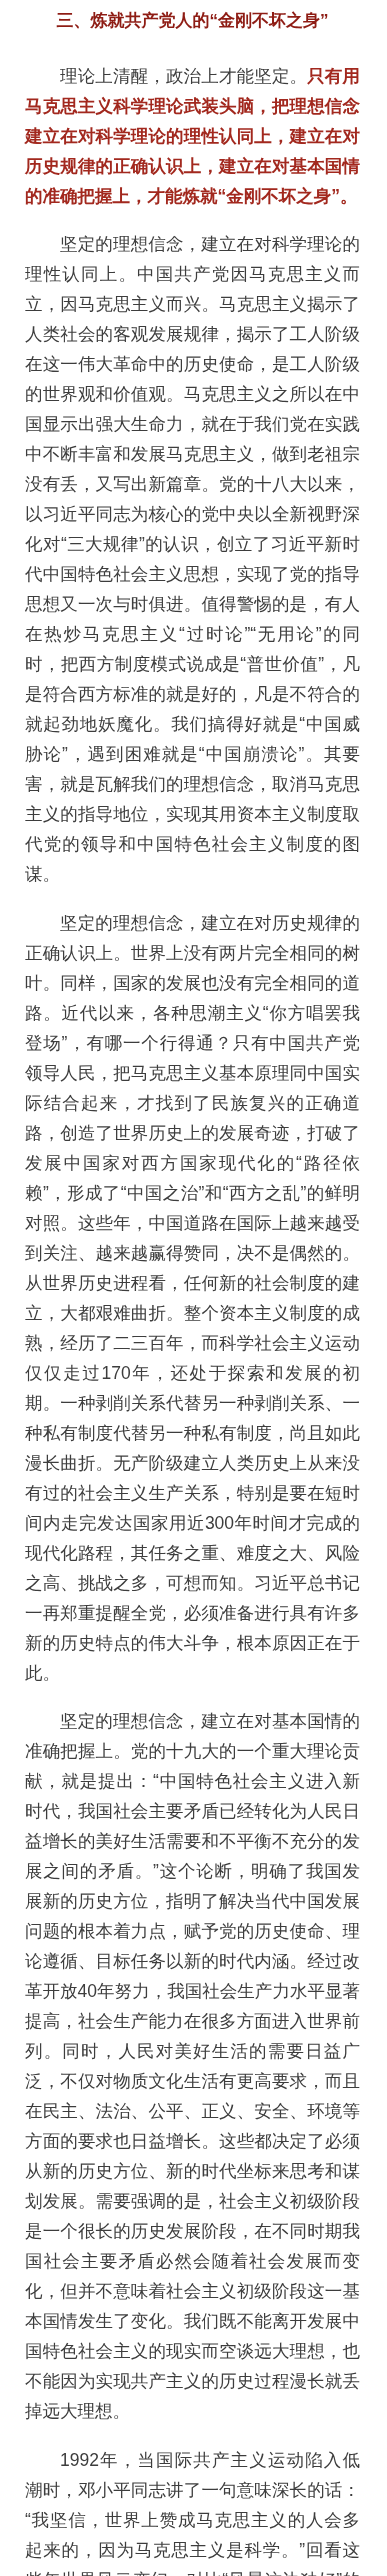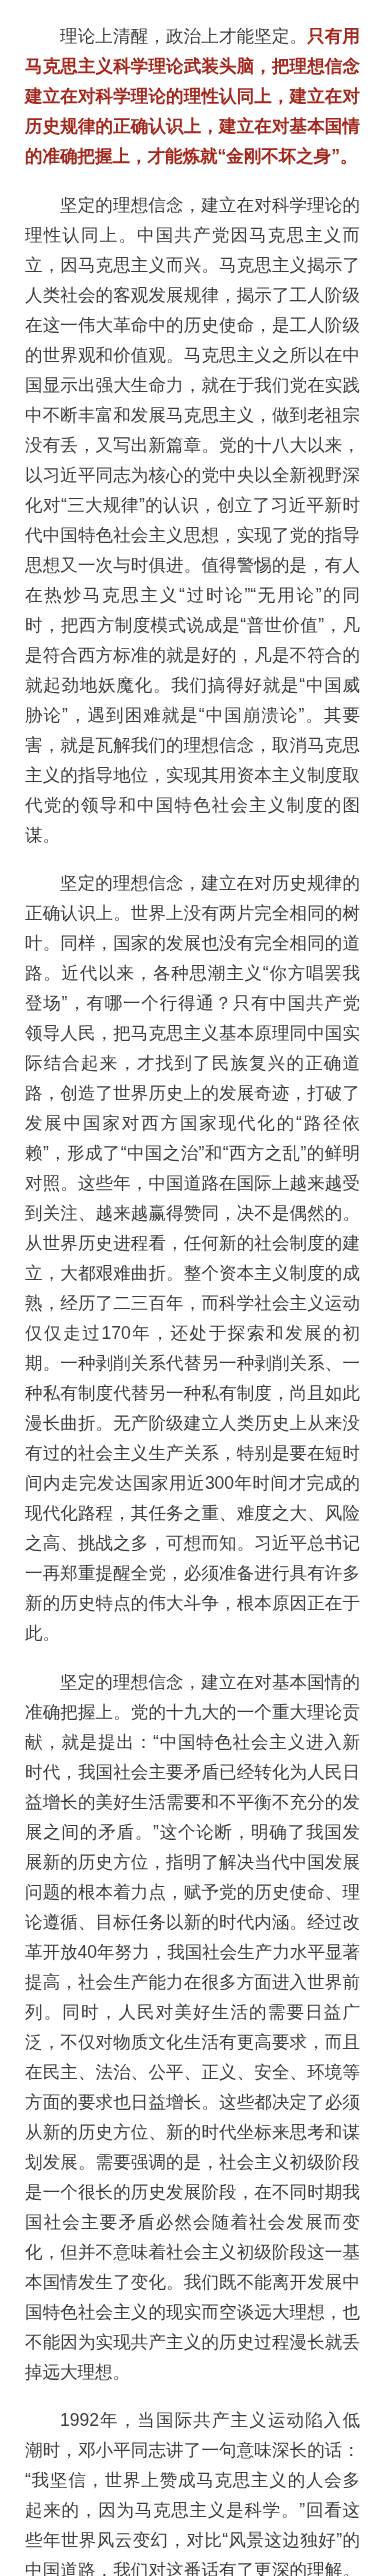--- a/index.html
+++ b/index.html
@@ -39,20 +39,21 @@
   }
   .article-body .para:first-child { margin-top: 12px; }
   .seg-normal { font-weight: normal; }
   .seg-bold { font-weight: normal; }
   .seg-red-bold { font-weight: bold; color: var(--accent-red); }
 </style>
 </head>
 <body>
 
 <div class="article">
+  <h1 class="title">三、炼就共产党人的“金刚不坏之身”</h1>
   <div class="article-body">
       <p class="para"><span class="seg-normal">理论上清醒，政治上才能坚定。</span><span class="seg-red-bold">只有用马克思主义科学理论武装头脑，把理想信念建立在对科学理论的理性认同上，建立在对历史规律的正确认识上，建立在对基本国情的准确把握上，才能炼就“金刚不坏之身”。</span></p>
       <p class="para"><span class="seg-bold">坚定的理想信念，建立在对科学理论的理性认同上。</span><span class="seg-normal">中国共产党因马克思主义而立，因马克思主义而兴。马克思主义揭示了人类社会的客观发展规律，揭示了工人阶级在这一伟大革命中的历史使命，是工人阶级的世界观和价值观。马克思主义之所以在中国显示出强大生命力，就在于我们党在实践中不断丰富和发展马克思主义，做到老祖宗没有丢，又写出新篇章。党的十八大以来，以习近平同志为核心的党中央以全新视野深化对“三大规律”的认识，创立了习近平新时代中国特色社会主义思想，实现了党的指导思想又一次与时俱进。值得警惕的是，有人在热炒马克思主义“过时论”“无用论”的同时，把西方制度模式说成是“普世价值”，凡是符合西方标准的就是好的，凡是不符合的就起劲地妖魔化。我们搞得好就是“中国威胁论”，遇到困难就是“中国崩溃论”。其要害，就是瓦解我们的理想信念，取消马克思主义的指导地位，实现其用资本主义制度取代党的领导和中国特色社会主义制度的图谋。</span></p>
       <p class="para"><span class="seg-bold">坚定的理想信念，建立在对历史规律的正确认识上。</span><span class="seg-normal">世界上没有两片完全相同的树叶。同样，国家的发展也没有完全相同的道路。近代以来，各种思潮主义“你方唱罢我登场”，有哪一个行得通？只有中国共产党领导人民，把马克思主义基本原理同中国实际结合起来，才找到了民族复兴的正确道路，创造了世界历史上的发展奇迹，打破了发展中国家对西方国家现代化的“路径依赖”，形成了“中国之治”和“西方之乱”的鲜明对照。这些年，中国道路在国际上越来越受到关注、越来越赢得赞同，决不是偶然的。从世界历史进程看，任何新的社会制度的建立，大都艰难曲折。整个资本主义制度的成熟，经历了二三百年，而科学社会主义运动仅仅走过170年，还处于探索和发展的初期。一种剥削关系代替另一种剥削关系、一种私有制度代替另一种私有制度，尚且如此漫长曲折。无产阶级建立人类历史上从来没有过的社会主义生产关系，特别是要在短时间内走完发达国家用近300年时间才完成的现代化路程，其任务之重、难度之大、风险之高、挑战之多，可想而知。习近平总书记一再郑重提醒全党，必须准备进行具有许多新的历史特点的伟大斗争，根本原因正在于此。</span></p>
       <p class="para"><span class="seg-bold">坚定的理想信念，建立在对基本国情的准确把握上。</span><span class="seg-normal">党的十九大的一个重大理论贡献，就是提出：“中国特色社会主义进入新时代，我国社会主要矛盾已经转化为人民日益增长的美好生活需要和不平衡不充分的发展之间的矛盾。”这个论断，明确了我国发展新的历史方位，指明了解决当代中国发展问题的根本着力点，赋予党的历史使命、理论遵循、目标任务以新的时代内涵。经过改革开放40年努力，我国社会生产力水平显著提高，社会生产能力在很多方面进入世界前列。同时，人民对美好生活的需要日益广泛，不仅对物质文化生活有更高要求，而且在民主、法治、公平、正义、安全、环境等方面的要求也日益增长。这些都决定了必须从新的历史方位、新的时代坐标来思考和谋划发展。需要强调的是，社会主义初级阶段是一个很长的历史发展阶段，在不同时期我国社会主要矛盾必然会随着社会发展而变化，但并不意味着社会主义初级阶段这一基本国情发生了变化。我们既不能离开发展中国特色社会主义的现实而空谈远大理想，也不能因为实现共产主义的历史过程漫长就丢掉远大理想。</span></p>
       <p class="para"><span class="seg-normal">1992年，当国际共产主义运动陷入低潮时，邓小平同志讲了一句意味深长的话：“我坚信，世界上赞成马克思主义的人会多起来的，因为马克思主义是科学。”回看这些年世界风云变幻，对比“风景这边独好”的中国道路，我们对这番话有了更深的理解。新时代新征程上，在以习近平同志为核心的党中央坚强领导下，在习近平新时代中国特色社会主义思想指引下，我们已经取得伟大胜利，我们必将取得新的更加伟大的胜利！</span></p>
     </div>
 </div>
 
 

